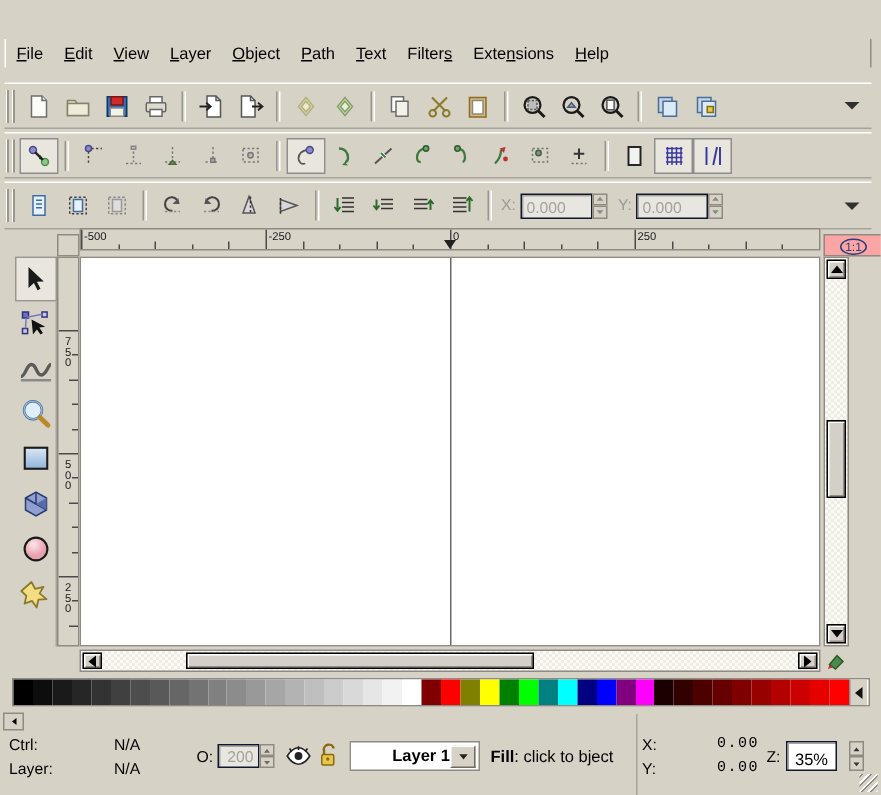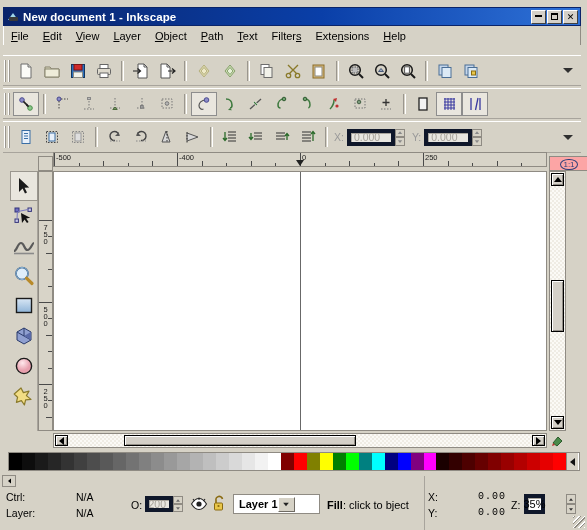--- a/index.html
+++ b/index.html
@@ -89,58 +89,40 @@
   
   .palette{position:absolute;display:flex;border:1px solid #8f8b83;box-sizing:border-box;background:#fff;}
   .sw{height:100%;flex:0 0 auto;}
   .palbtn{width:12px;height:100%;background:#d6d2c6;display:flex;align-items:center;justify-content:center;
     border-left:1px solid #8f8b83;box-sizing:border-box;flex:0 0 auto;}
 
   
   .statusbar{position:absolute;left:0;background:#d6d2c6;box-sizing:border-box;}
   .st-label{font-size:10.5px;color:#000;}
   .st-val{font-size:10.5px;color:#000;}
-  .field{background:#e8e6e0;border:4px solid #0f172a;box-sizing:border-box;
-    box-shadow:inset 1px 1px 0 #a9a59d;display:flex;align-items:center;padding:0 3px;}
+  .field{background:#e8e6e0;border:1px solid #0f172a;box-sizing:border-box;
+    box-shadow:inset 1px 1px 0 #a9a59d;display:flex;align-items:flex-end;padding:0 3px;}
   .field.white{background:#fff;}
   .spin{width:10px;height:100%;display:flex;flex-direction:column;}
   .spin div{flex:1;background:#d6d2c6;border:1px solid #8f8b83;box-sizing:border-box;
     display:flex;align-items:center;justify-content:center;}
   .combo{background:#fff;border:1px solid #8f8b83;box-sizing:border-box;
-    display:flex;align-items:center;justify-content:flex-start;padding:0 2px 0 5px;}
+    display:flex;align-items:center;justify-content:flex-end;padding:0 2px 0 5px;}
   .combobtn{width:17px;height:15px;background:#d6d2c6;border:1px solid #fff;
     border-right-color:#6f6b63;border-bottom-color:#6f6b63;box-sizing:border-box;
     display:flex;align-items:center;justify-content:center;}
   .mono{font-family:"Liberation Mono",monospace;font-size:10px;letter-spacing:1px;}
   .grip-corner{position:absolute;right:2px;bottom:2px;width:12px;height:12px;
     background:repeating-linear-gradient(135deg,#fff 0 1px,#908c84 1px 2px,transparent 2px 4px);}
 </style>
 </head>
 <body>
 
 <div class="app">
 
-  <div class="titlebar">
-    <span class="tb-icon">
-      <span class="d"></span>
-        <span class="d2"></span>
-    </span>
-    <span class="tb-title">New document 1 - Inkscape</span>
-    <span class="tb-btns">
-      <span class="tb-btn">
-          <span class="min"></span>
-        </span>
-      <span class="tb-btn">
-          <span class="max"></span>
-        </span>
-      <span class="tb-btn">
-          <i>✕</i>
-        </span>
-    </span>
-  </div>
 
   <div class="menubar">
     <span class="menuitem"><u>F</u><span>ile</span></span>
     <span class="menuitem"><u>E</u>dit</span>
     <span class="menuitem"><u>V</u>iew</span>
     <span class="menuitem"><u>L</u>ayer</span>
     <span class="menuitem"><u>O</u>bject</span>
     <span class="menuitem"><u>P</u>ath</span>
     <span class="menuitem"><u>T</u>ext</span>
     <span class="menuitem">Filter<u>s</u></span>
@@ -537,21 +519,21 @@
       <div class="rtick" style="left: 295px; width: 1px; height: 5px; top: 8px;"></div>
       <div class="rtick" style="left: 320px; width: 1px; height: 3px; top: 10px;"></div>
       <div class="rtick" style="left: 344px; width: 1px; height: 5px; top: 8px;"></div>
       <div class="rtick" style="left: 369px; width: 1px; height: 13px; top: 0px;"></div>
       <div class="rtick" style="left: 394px; width: 1px; height: 5px; top: 8px;"></div>
       <div class="rtick" style="left: 418px; width: 1px; height: 3px; top: 10px;"></div>
       <div class="rtick" style="left: 443px; width: 1px; height: 5px; top: 8px;"></div>
       <div class="rtick" style="left: 467px; width: 1px; height: 3px; top: 10px;"></div>
       <div class="rtick" style="left: 492px; width: 1px; height: 13px; top: 0px;"></div>
       <div class="rlabel" style="left: 2px; top: 0px;">-500</div>
-      <div class="rlabel" style="left: 125px; top: 0px;">-400</div>
+      <div class="rlabel" style="left: 125px; top: 0px;">-250</div>
       <div class="rlabel" style="left: 248px; top: 0px;">0</div>
       <div class="rlabel" style="left: 371px; top: 0px;">250</div>
       <div style="position: absolute; left: 242px; top: 7px; width: 0px; height: 0px; border-left: 4px solid transparent; border-right: 4px solid transparent; border-top: 6px solid rgb(34, 34, 34);"></div>
     </div>
 
   <div style="position:absolute;left:549px;top:156px;width:40px;height:15px;background:#fca5a5;border:1px solid #8f8b83;box-sizing:border-box;display:flex;align-items:flex-end;justify-content:center;">
     <span style="font-size:8px;border:1px solid #2b3f7a;border-radius:50%;padding:0 2px;color:#2b3f7a;">1:1</span>
   </div>
 
   <div class="rulerV" id="rulerV" style="left:38px;top:171px;width:15px;height:260px;">
@@ -771,21 +753,21 @@
       <b>Fill</b><span>: click to bject</span>
     </div>
 
     <div style="position:absolute;left:424px;top:0;width:2px;height:54px;border-left:1px solid #a8a49c;"></div>
     <div style="position:absolute;left:428px;top:15px;" class="st-label">X:</div>
     <div style="position:absolute;left:456px;top:15px;width:50px;text-align:right;" class="mono">0.00</div>
     <div style="position:absolute;left:428px;top:31px;" class="st-label">Y:</div>
     <div style="position:absolute;left:456px;top:31px;width:50px;text-align:right;" class="mono">0.00</div>
 
     <div style="position:absolute;left:511px;top:23px;" class="st-label">Z:</div>
-    <div class="field white" style="position:absolute;left:524px;top:18px;width:21px;height:20px;justify-content:center;">
+    <div class="field white" style="position:absolute;left:524px;top:18px;width:34px;height:20px;justify-content:center;">
       <span style="font-size:11px;">35%</span>
     </div>
     <div class="spin" style="position:absolute;left:566px;top:18px;height:20px;">
       <div>
           <span class="ar up" style="border-bottom-color:#333;transform:scale(.5)"></span>
         </div>
       <div>
           <span class="ar dn" style="border-top-color:#333;transform:scale(.5)"></span>
         </div>
     </div>

